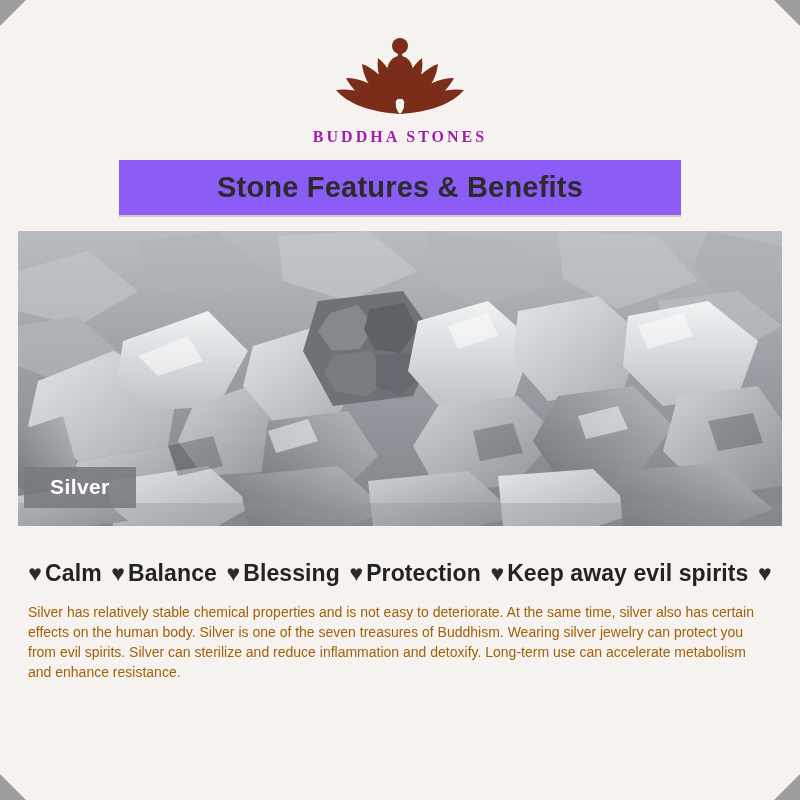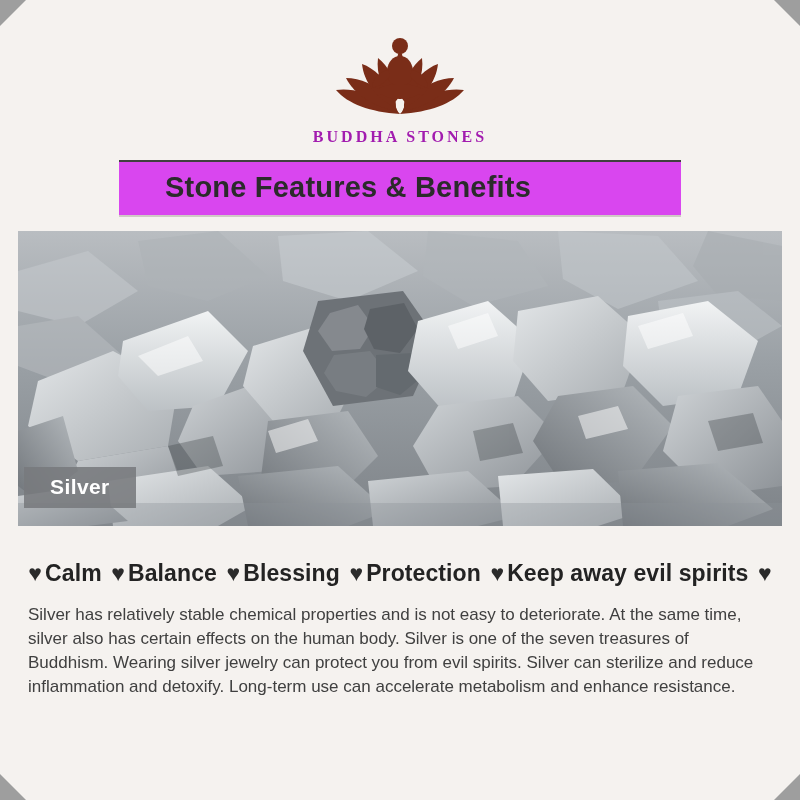--- a/index.html
+++ b/index.html
@@ -71,26 +71,26 @@
     font-family: "Liberation Serif", serif;
   }
 
   
   .title-wrap {
     margin-top: 14px;
     display: flex;
     justify-content: center;
   }
   .title-banner {
-    background: #d946ef;
-    border-top: 2px solid #404040;
+    background: #8b5cf6;
+    border-top: 2px solid #8b5cf6;
     border-bottom: 2px solid #cfcac5;
     padding: 9px 46px 11px 46px;
     min-width: 470px;
-    text-align: left;
+    text-align: center;
   }
   .title-banner .title-text {
     font-size: 29px;
     font-weight: 700;
     color: #2b2b2b;
     font-family: "Liberation Sans", sans-serif;
     letter-spacing: 0.2px;
   }
 
   
@@ -132,23 +132,23 @@
   }
   .benefits .hrt {
     color: #2b2b2b;
     font-weight: 400;
     padding: 0 3px;
   }
 
   
   .desc {
     margin: 16px 28px 0 28px;
-    font-size: 17px;
+    font-size: 14px;
     line-height: 1.42;
-    color: #404040;
+    color: #a16207;
     text-align: left;
   }
 </style>
 </head>
 <body>
 
 <div class="page">
 
   <div class="corner corner-tl"></div>
   <div class="corner corner-tr"></div>

